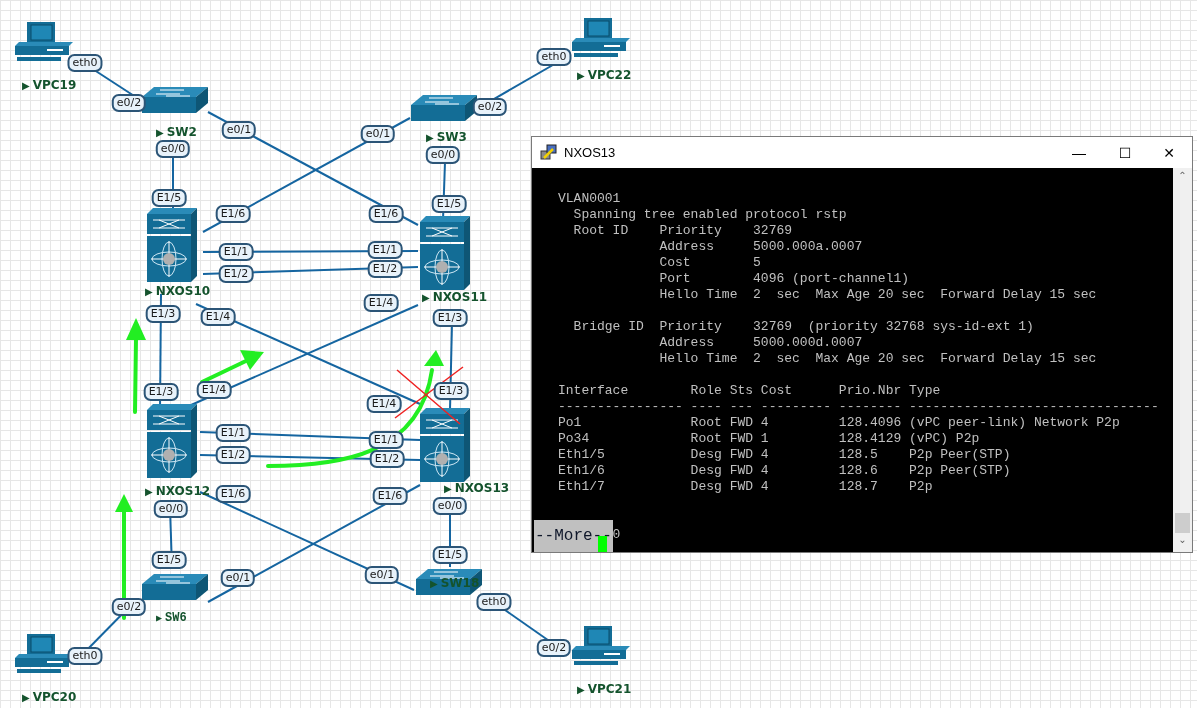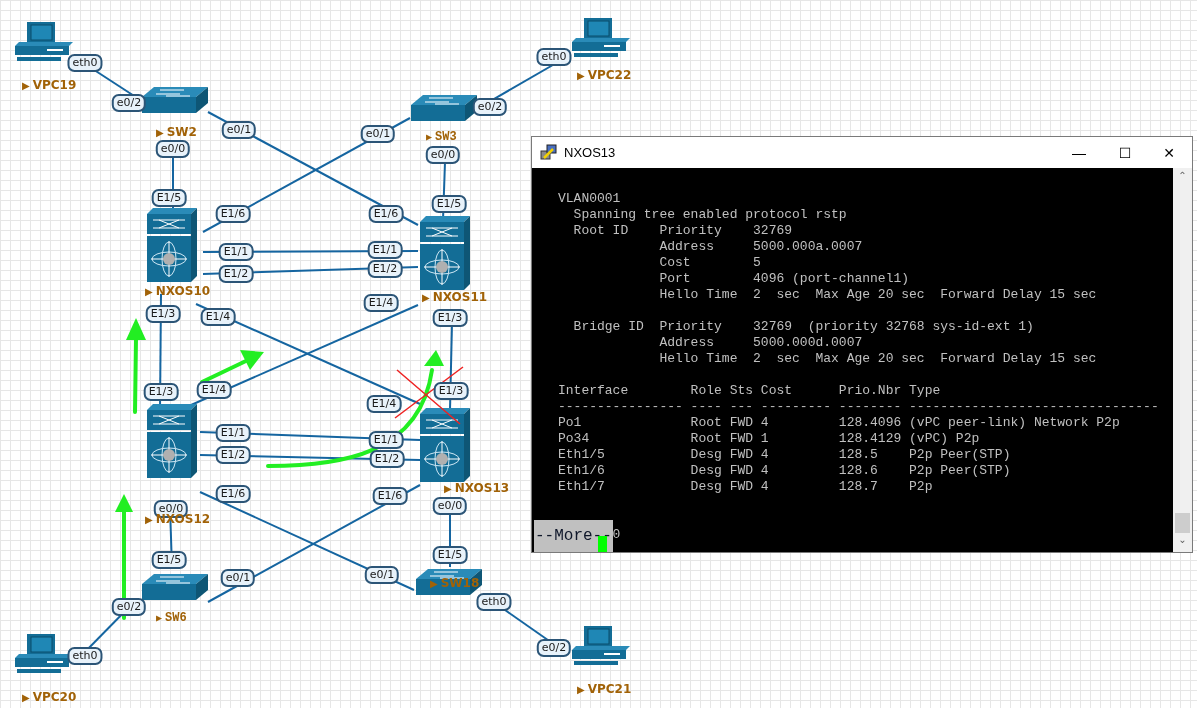--- a/index.html
+++ b/index.html
@@ -8,21 +8,21 @@
     background-color:#ffffff;
     background-image:
       linear-gradient(#e6e6e6 1px, transparent 1px),
       linear-gradient(90deg, #e6e6e6 1px, transparent 1px);
     background-size:10px 10px;
     font-family:"Liberation Sans", sans-serif;
   }
   #topology { position:absolute; left:0; top:0; width:1197px; height:708px; }
   .node-label {
     position:absolute; font-family:"DejaVu Sans", sans-serif; font-weight:bold;
-    font-size:12px; color:#a16207; white-space:nowrap; cursor:pointer;
+    font-size:12px; color:#14532d; white-space:nowrap; cursor:pointer;
   }
   .node-label .tri { font-size:10px; margin-right:3px; }
   .port {
     position:absolute; font-family:"DejaVu Sans", sans-serif; font-size:11px;
     color:#1a1a1a; background:#e8f2fa; border:2px solid #2c5577; border-radius:7px;
     padding:0 3px; line-height:14px; white-space:nowrap; transform:translate(-50%,-50%);
   }
   
   #term-window {
     position:absolute; left:531px; top:136px; width:662px; height:417px;
@@ -235,26 +235,26 @@
     <span class="port" style="left: 390px; top: 496px;">E1/6</span>
     <span class="port" style="left: 450px; top: 506px;">e0/0</span>
     <span class="port" style="left: 450px; top: 555px;">E1/5</span>
     <span class="port" style="left: 382px; top: 575px;">e0/1</span>
     <span class="port" style="left: 233px; top: 494px;">E1/6</span>
     <div class="node-label" style="left: 22px; top: 78px;"><span class="tri">▶</span><span>VPC19</span></div>
     <div class="node-label" style="left: 577px; top: 68px;"><span class="tri">▶</span><span>VPC22</span></div>
     <div class="node-label" style="left: 22px; top: 690px;"><span class="tri">▶</span><span>VPC20</span></div>
     <div class="node-label" style="left: 577px; top: 682px;"><span class="tri">▶</span><span>VPC21</span></div>
     <div class="node-label" style="left: 156px; top: 125px;"><span class="tri">▶</span><span>SW2</span></div>
-    <div class="node-label" style="left: 426px; top: 130px; font-family: Liberation Mono, monospace;"><span class="tri">▶</span><span>SW3</span></div>
+    <div class="node-label" style="left: 426px; top: 130px;"><span class="tri">▶</span><span>SW3</span></div>
     <div class="node-label" style="left: 156px; top: 611px; font-family: Liberation Mono, monospace;"><span class="tri">▶</span><span>SW6</span></div>
     <div class="node-label" style="left: 430px; top: 576px;"><span class="tri">▶</span><span>SW18</span></div>
     <div class="node-label" style="left: 145px; top: 284px;"><span class="tri">▶</span><span>NXOS10</span></div>
     <div class="node-label" style="left: 422px; top: 290px;"><span class="tri">▶</span><span>NXOS11</span></div>
-    <div class="node-label" style="left: 145px; top: 512px;"><span class="tri">▶</span><span>NXOS12</span></div>
+    <div class="node-label" style="left: 145px; top: 484px;"><span class="tri">▶</span><span>NXOS12</span></div>
     <div class="node-label" style="left: 444px; top: 481px;"><span class="tri">▶</span><span>NXOS13</span></div>
   </div>
 
 <div id="term-window">
   <div id="term-titlebar">
     <svg width="18" height="18" viewBox="0 0 18 18" style="margin-left:8px">
       <rect x="1" y="7" width="9" height="8" fill="#8a8a8a" stroke="#333" stroke-width="1"></rect>
       <rect x="7" y="1" width="9" height="8" fill="#4a6fc0" stroke="#222" stroke-width="1"></rect>
       <path d="M4 14 L13 5" stroke="#f2d000" stroke-width="2.5"></path>
     </svg>

